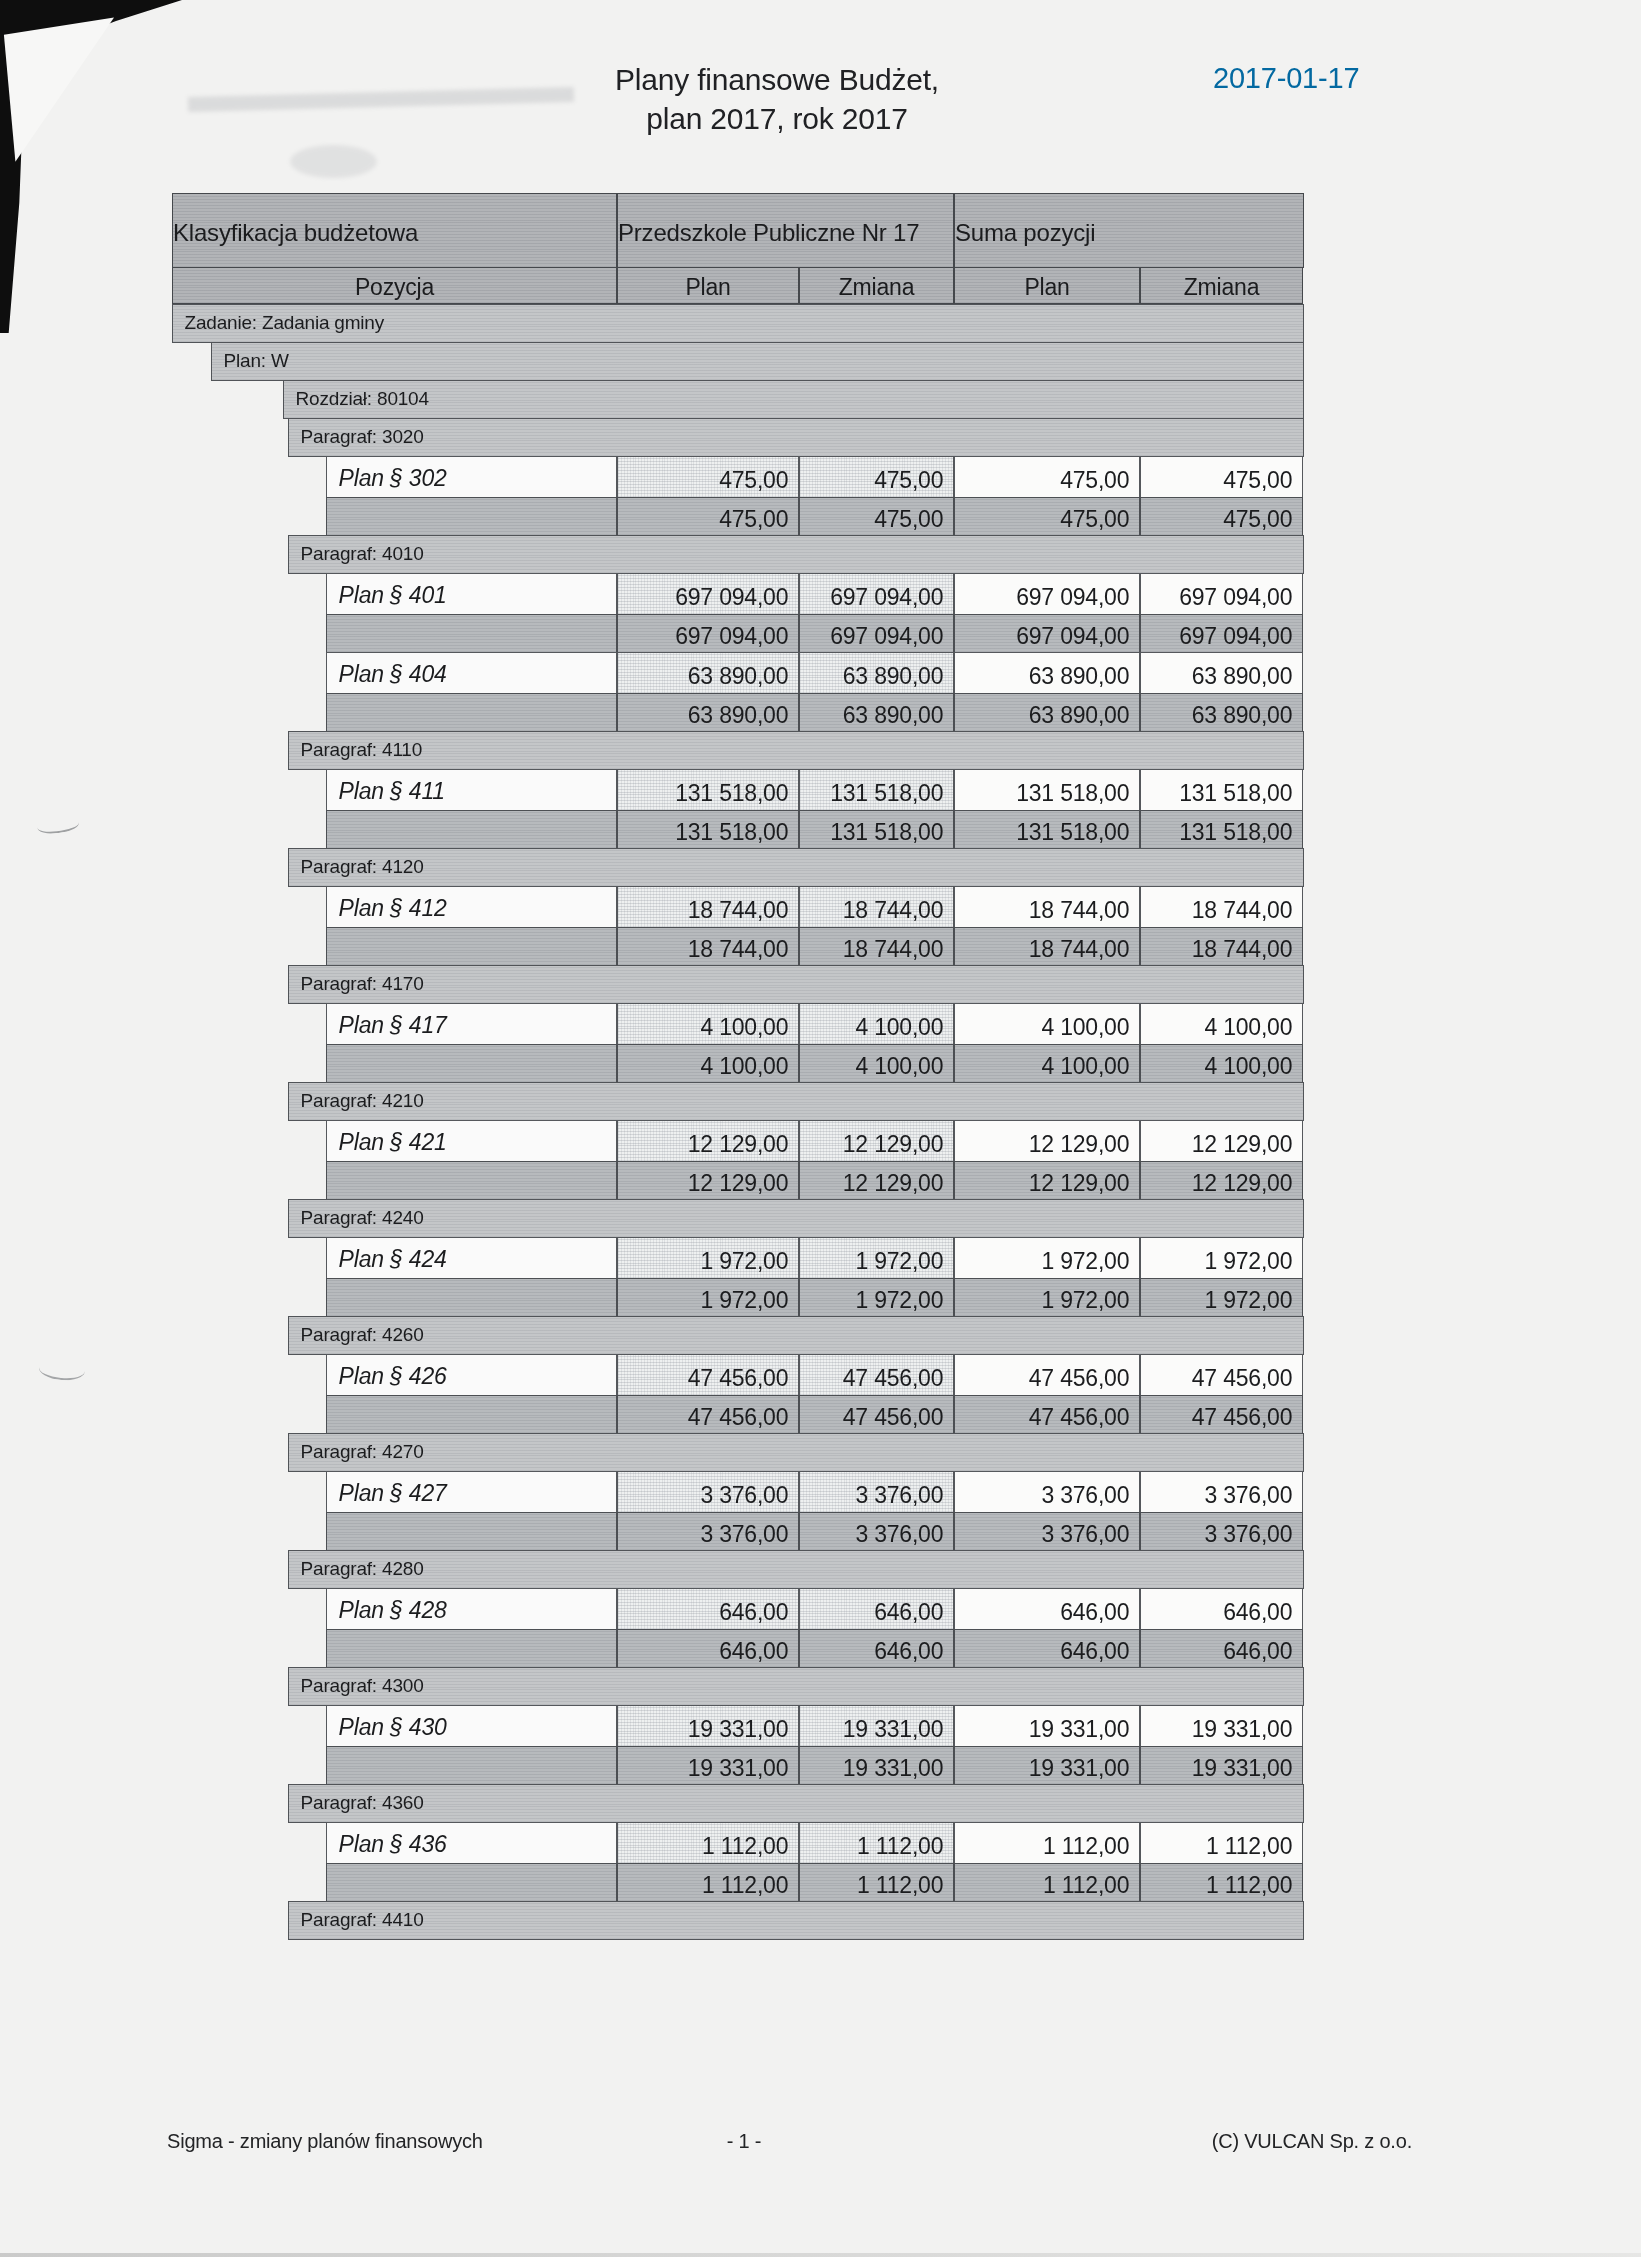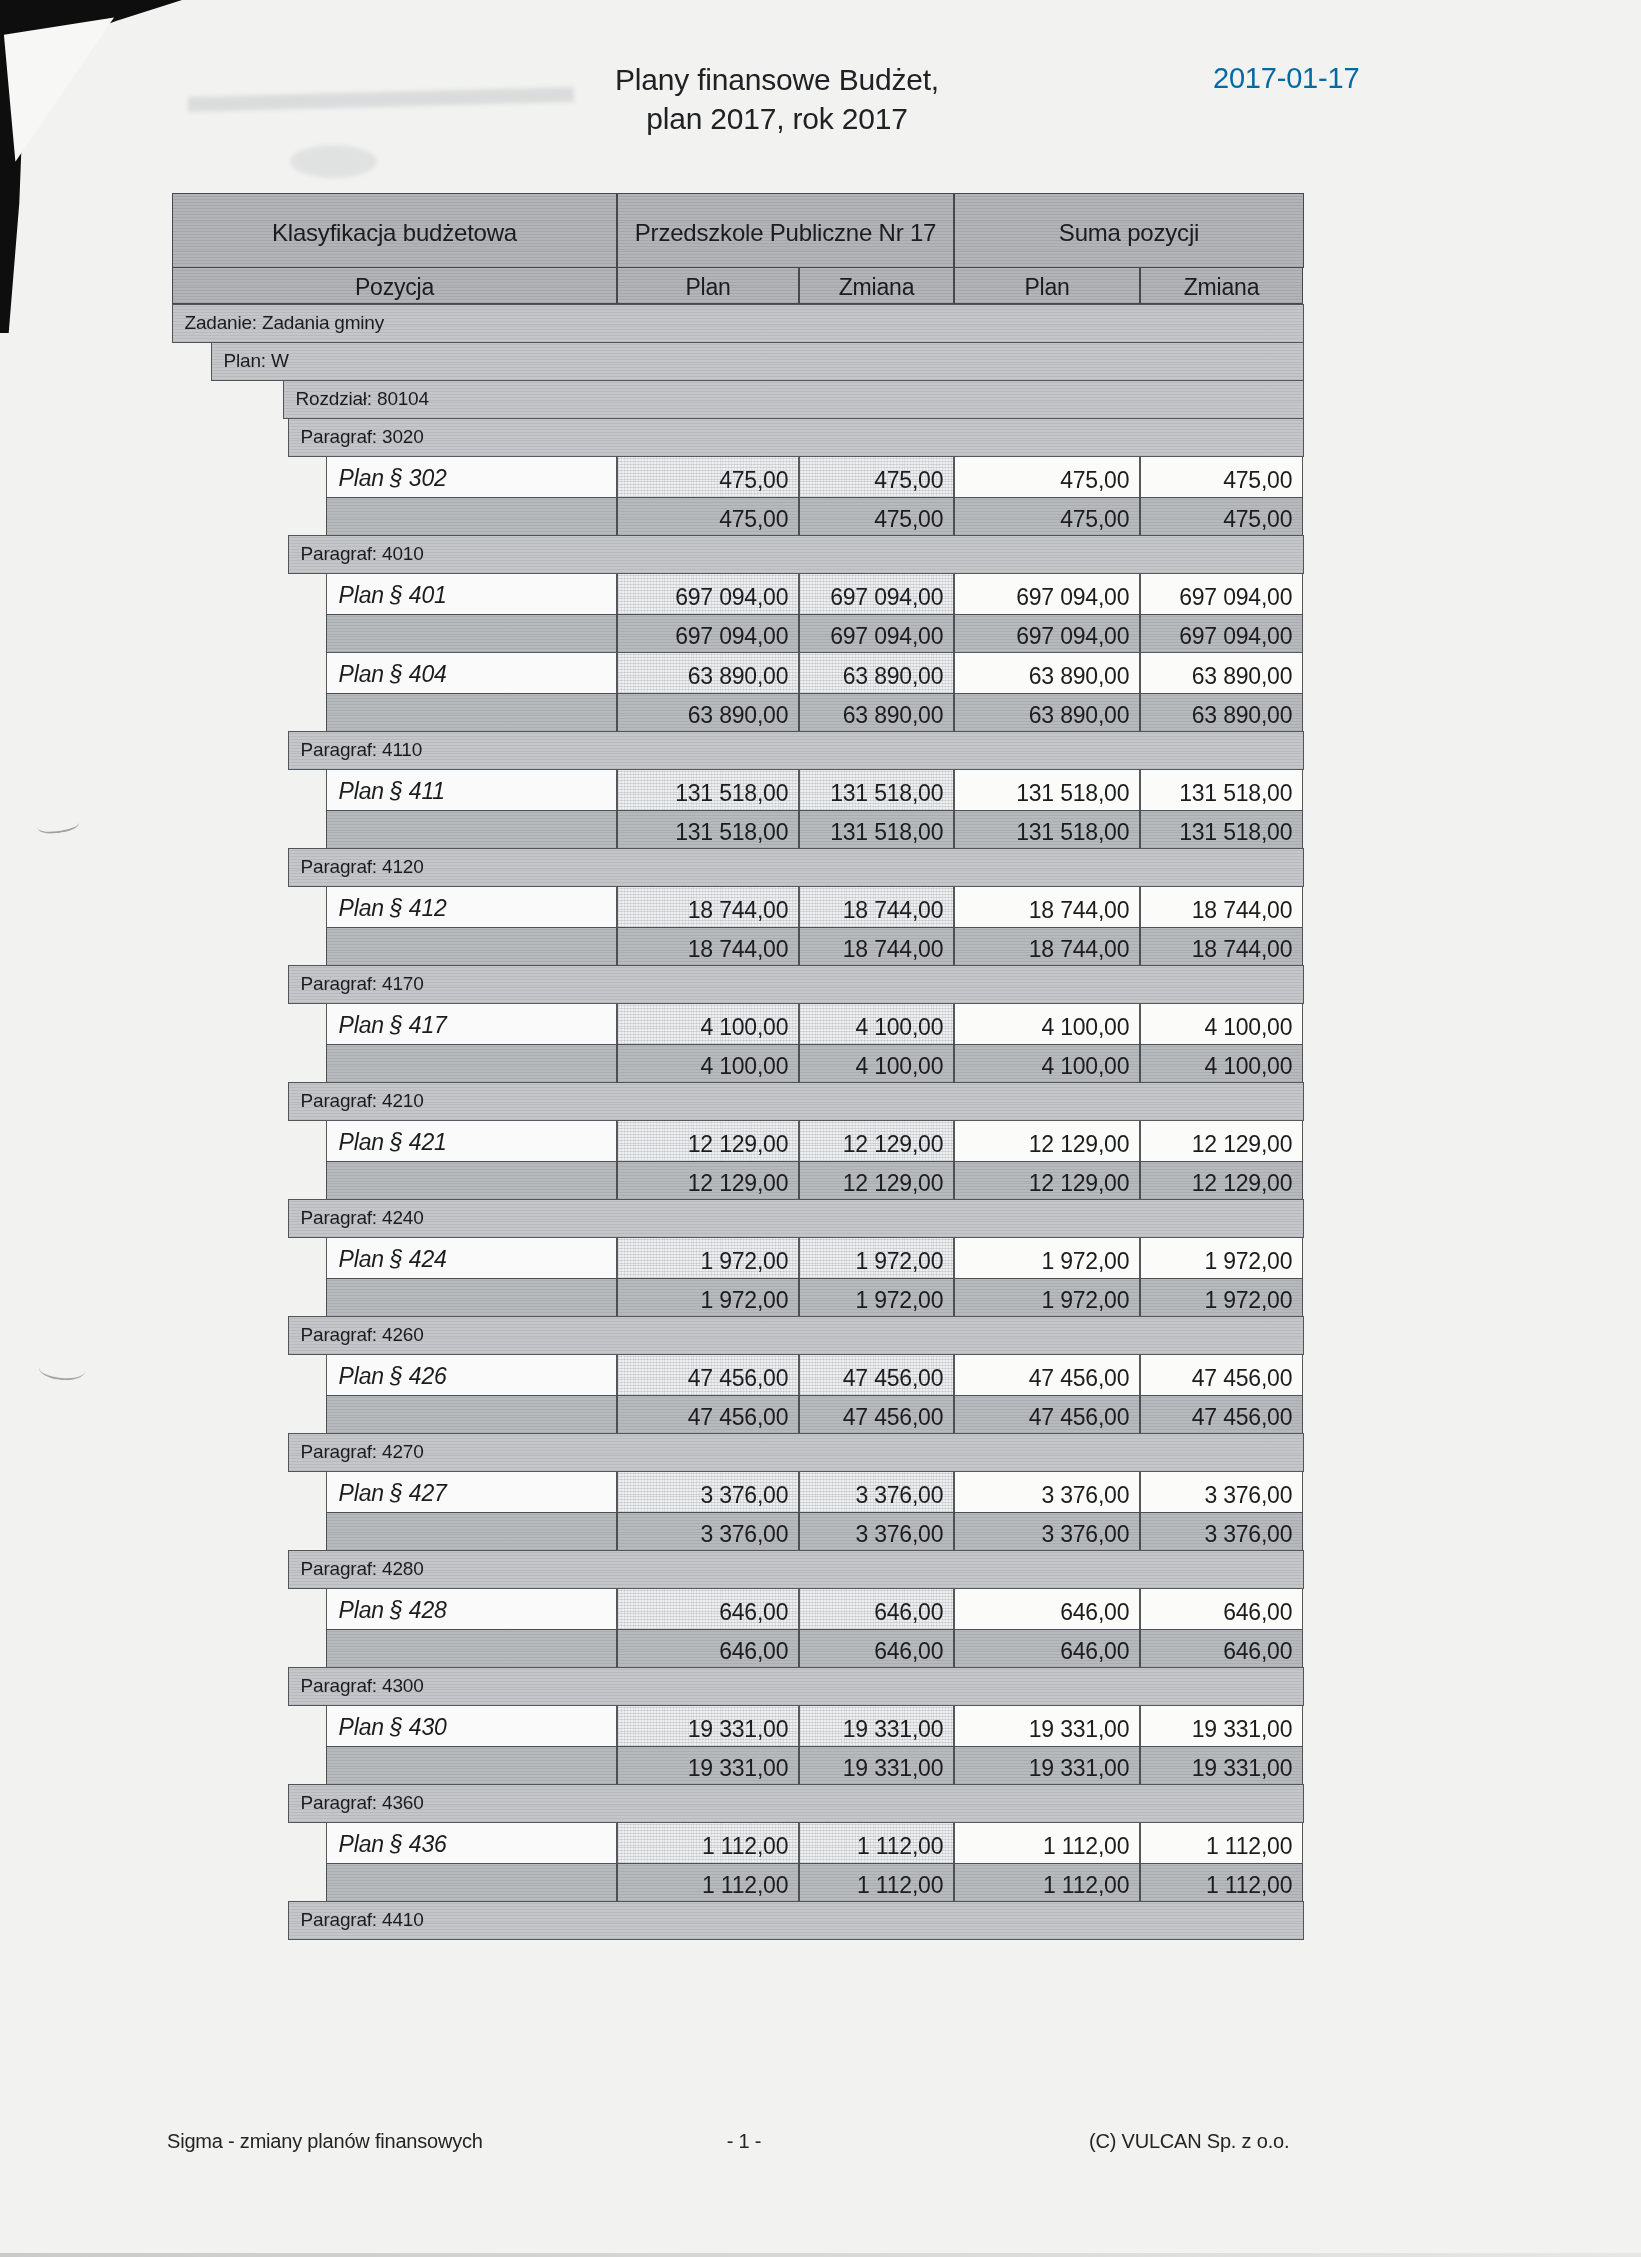--- a/index.html
+++ b/index.html
@@ -21,21 +21,21 @@
   .art{position:absolute;pointer-events:none;}
   .smudge{filter:blur(1.9px);opacity:.22;background:#8a8d93;}
   .tick{opacity:.55;border:none;}
   .bottom-strip{left:0;bottom:0;width:100%;height:3.9px;background:linear-gradient(90deg,#9a9a9a,#d8d8d6);opacity:.45;}
   
   .budget-table{position:absolute;left:172px;top:193px;width:1132px;}
   .trow{display:flex;position:relative;}
   .trow + .trow{margin-top:-1px;}
   .cell{box-sizing:border-box;border:1px solid #55585c;}
   
-  .hrow1 .cell{height:75px;font-size:24px;text-align:center;padding-top:25px;}
+  .hrow1 .cell{height:75px;font-size:24px;text-align:left;padding-top:25px;}
   .hrow2 .cell{height:37px;font-size:23px;text-align:center;padding-top:5.8px;}
   .hdr{
     background-color:#b2b4b7;
     background-image:repeating-linear-gradient(0deg,rgba(80,85,95,.14) 0,rgba(80,85,95,.14) 1px,transparent 1px,transparent 2.9px);
     border:1px solid #45484c;
   }
   .w-label{width:445px;}
   .w-unit{width:337px;}
   .w-sum{width:350px;}
   .c-p1{width:182px;}
@@ -70,21 +70,21 @@
   .white{background:#fbfbfa;}
   .sumc{
     background-color:#b7babd;
     background-image:repeating-linear-gradient(0deg,rgba(80,85,95,.13) 0,rgba(80,85,95,.13) 1px,transparent 1px,transparent 2.9px);
     border-color:#4c4f53;
   }
   
   .footer{position:absolute;top:2130px;left:0;width:1641px;font-size:20px;color:#232426;}
   .footer .f-left{position:absolute;left:167px;}
   .footer .f-center{position:absolute;left:541px;width:406px;text-align:center;}
-  .footer .f-right{position:absolute;left:1089px;width:290px;text-align:left;}
+  .footer .f-right{position:absolute;left:1122px;width:290px;text-align:right;}
 </style>
 </head>
 <body>
 
 <div class="art" style="left:0;top:0;width:193px;height:338px;background:#0e0e0e;
             clip-path:polygon(0 0,182px 0,116px 21px,25px 56px,19.3px 203px,8.7px 333px,0 333px);"></div>
 <div class="art" style="left:0;top:7.7px;width:145px;height:164px;background:#f7f7f6;
             clip-path:polygon(3.9px 27px,114px 9.7px,15.4px 154px);"></div>
 <div class="art smudge" style="left:188px;top:92px;width:386px;height:15.4px;transform:rotate(-1.5deg);"></div>
 <div class="art smudge" style="left:290px;top:145px;width:87px;height:33px;border-radius:50%;opacity:.16;"></div>

